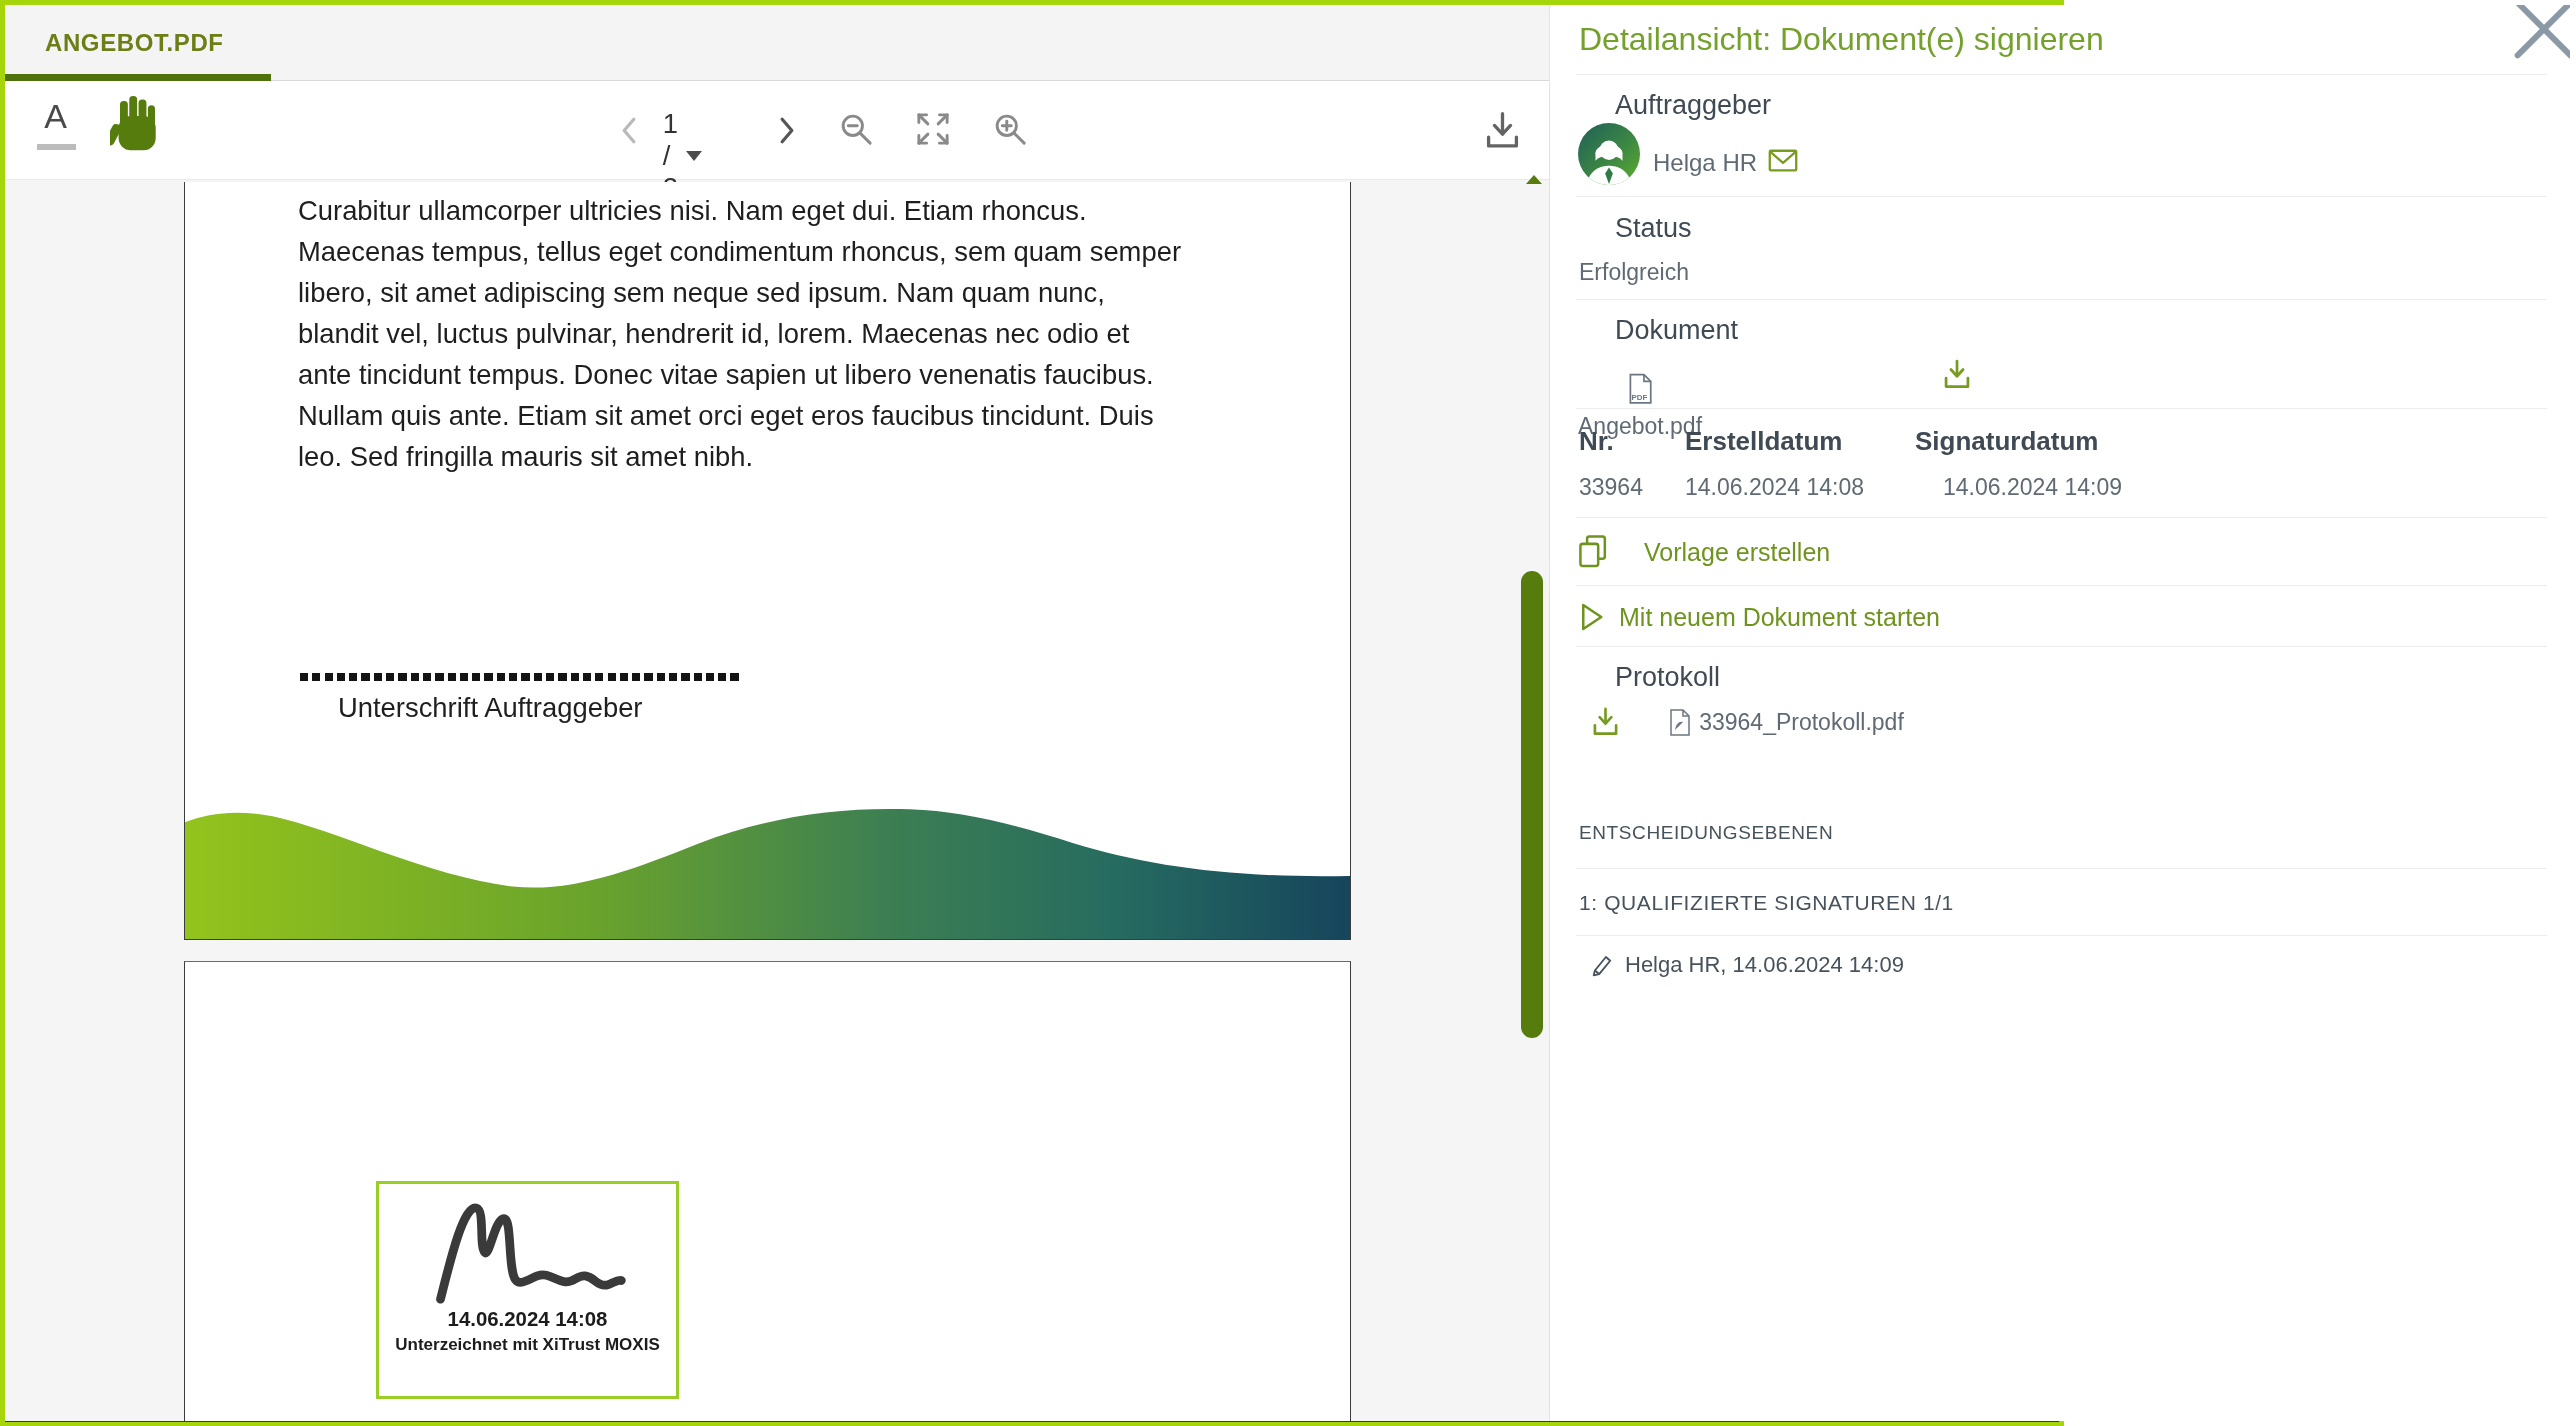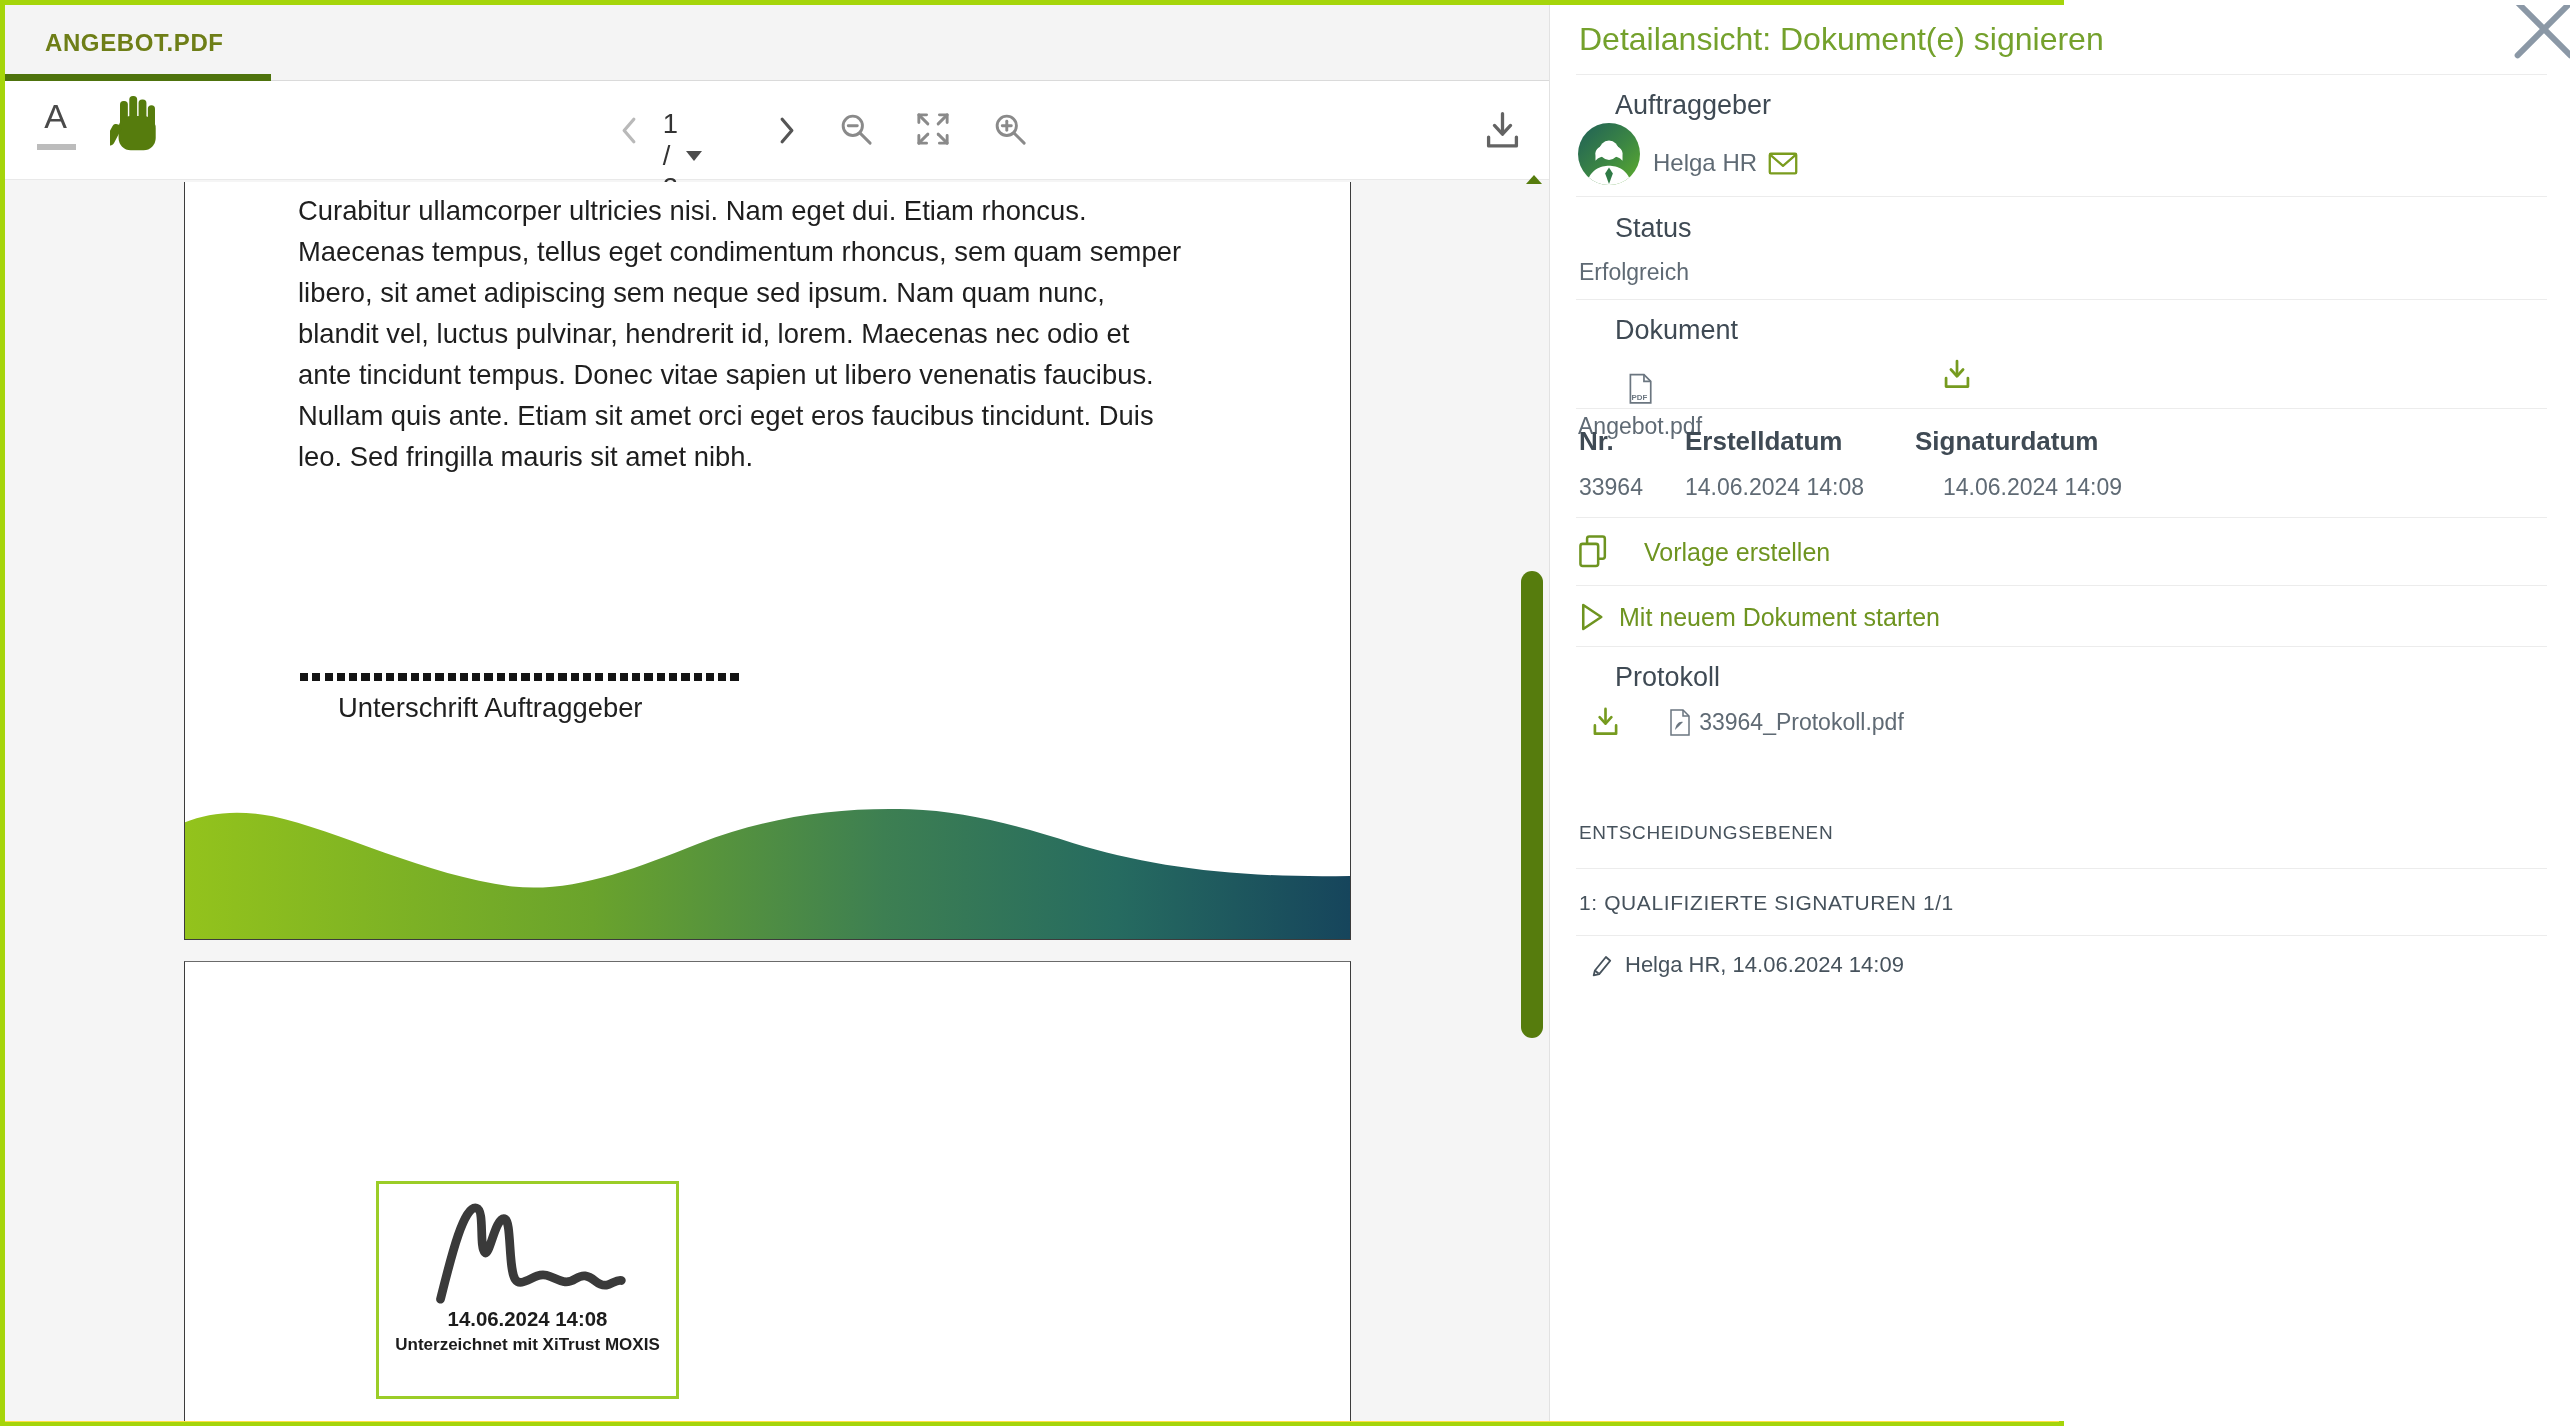--- a/index.html
+++ b/index.html
@@ -1,18 +1,18 @@
 <!DOCTYPE html>
 <html style="font-size:9.3px"><head>
 <meta charset="utf-8">
 <style>
   * { box-sizing: border-box; margin: 0; padding: 0; }
   html,body { width:2576px; height:1427px; overflow:hidden; background:#fff;
               font-family:"Liberation Sans", sans-serif; }
-  .app { position:relative; width:2064px; height:1427px; background:#fde047;
+  .app { position:relative; width:2064px; height:1427px; background:#7f1d1d;
          border:5.3px solid #a5d50a; }
 
   
   .viewer { position:absolute; left:0; top:0; width:1544px; height:1416px;
             background:#f5f5f5; overflow:hidden; }
   .tabbar { position:absolute; left:0; top:0; width:100%; height:76px;
             background:#f4f4f4; border-bottom:1.2px solid #dadada; }
   .tab-label { position:absolute; left:40px; top:50%; transform:translateY(-50%);
                font-size:24px; letter-spacing:0.6px; color:#6e7e17; font-weight:bold; }
   .tab-underline { position:absolute; left:0; bottom:-1.2px; width:266px; height:7.6px;
@@ -68,21 +68,21 @@
   .panel .abs { position:absolute; }
   .p-title { left:29px; top:16.3px; font-size:32px; color:#74a12c; font-weight:300; }
   .p-close { right:-17.5px; top:-20px; }
   .pdiv { position:absolute; left:26px; right:23px; height:1.2px; background:#ececec; }
   .h-sec { font-size:27px; color:#3f4a54;margin-left:36px; }
   .h-small { font-size:19px; color:#46525c; letter-spacing:0.6px; }
   .val { font-size:23px; color:#5f6a74; }
   .avatar { left:28px; top:118px; width:62px; height:62px; border-radius:50%;
             background:linear-gradient(135deg,#1f5f58 0%, #3c8743 55%, #5fae2c 100%);
             display:flex; align-items:flex-end; justify-content:center; overflow:hidden; }
-  .person-row { left:103px; top:144px; display:flex; align-items:center; gap:10.5px; }
+  .person-row { left:103px; top:144px; display:flex; align-items:flex-start; gap:10.5px; }
   .glink { display:flex; align-items:center; gap:14px; font-size:25px; color:#6e9420; }
   .meta-h { font-size:26px; font-weight:bold; color:#3f4a54; }
   .filelink { display:flex; align-items:center; gap:8.2px; }
 </style>
 </head>
 <body>
 
 <div class="app">
 
   <div class="viewer">

